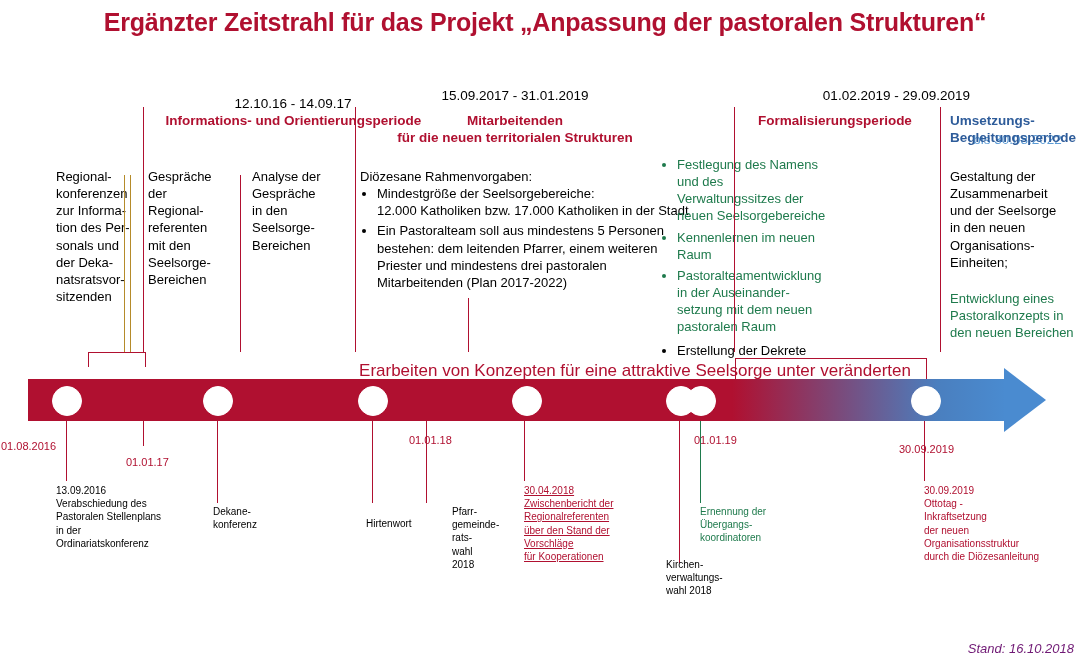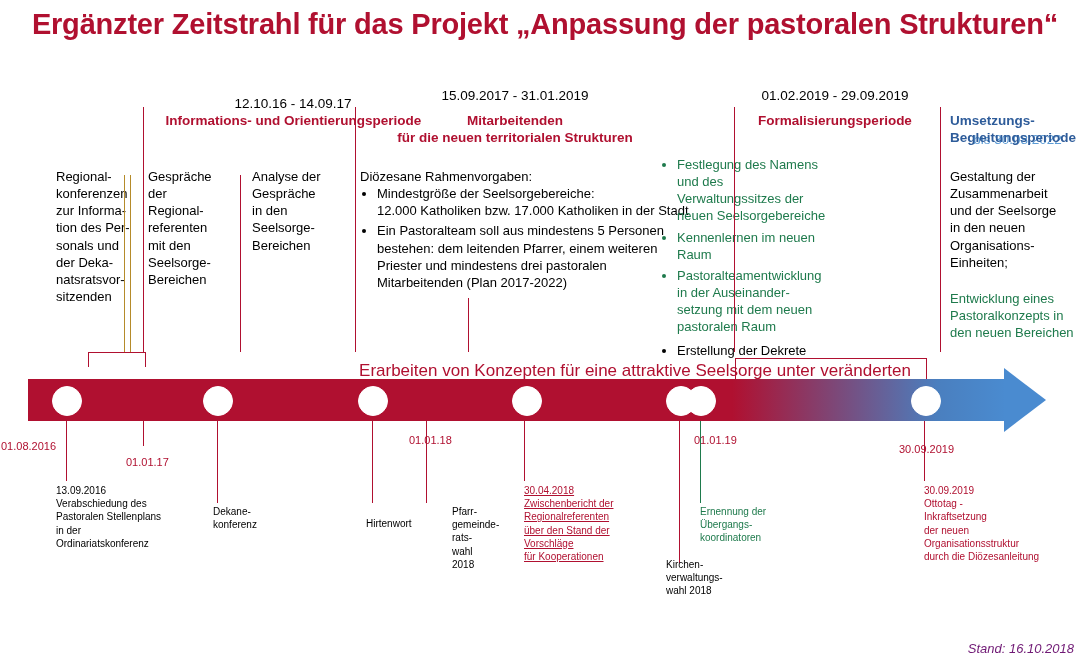--- a/index.html
+++ b/index.html
@@ -8,21 +8,21 @@
     background:#ffffff;
     font-family:"Liberation Sans", sans-serif;
     position:relative;
     overflow:hidden;
     color:#000;
   }
   .title{
     position:absolute;
     left:0; top:8px; width:1090px;
     text-align:center;
-    font-size:29px;
+    font-size:25px;
     font-weight:bold;
     color:#B01030;
     letter-spacing:-0.2px;
   }
 
   
   .period-range{
     position:absolute;
     font-size:13.5px;
     color:#000;
@@ -131,21 +131,21 @@
 
 <div class="period-range" style="left:138px;top:88px;width:310px;margin-top:8px;">12.10.16 - 14.09.17</div>
 <div class="period-name" style="left:86px;top:113px;width:415px;">Informations- und Orientierungsperiode</div>
 
 <div class="period-range" style="left:360px;top:88px;width:310px;">15.09.2017 - 31.01.2019</div>
 <div class="period-name" style="left:360px;top:113px;width:310px;">
   <div>Mitarbeitenden</div>
   <div>für die neuen territorialen Strukturen</div>
 </div>
 
-<div class="period-range" style="left:700px;top:88px;width:270px;">01.02.2019 - 29.09.2019</div>
+<div class="period-range" style="left:700px;top:88px;width:270px;text-align:right;">01.02.2019 - 29.09.2019</div>
 <div class="period-name" style="left:700px;top:113px;width:270px;">Formalisierungsperiode</div>
 
 <div class="period-range blue" style="left:950px;top:88px;width:135px;">bis 30.08.2022</div>
 <div class="period-name blue" style="left:950px;top:113px;width:135px;text-align:left;">
   <div>Umsetzungs-</div>
   <div>Begleitungsperiode</div>
 </div>
 
 <div class="block" style="left:56px;top:168px;width:86px;white-space:pre-line;">Regional-
 konferenzen

